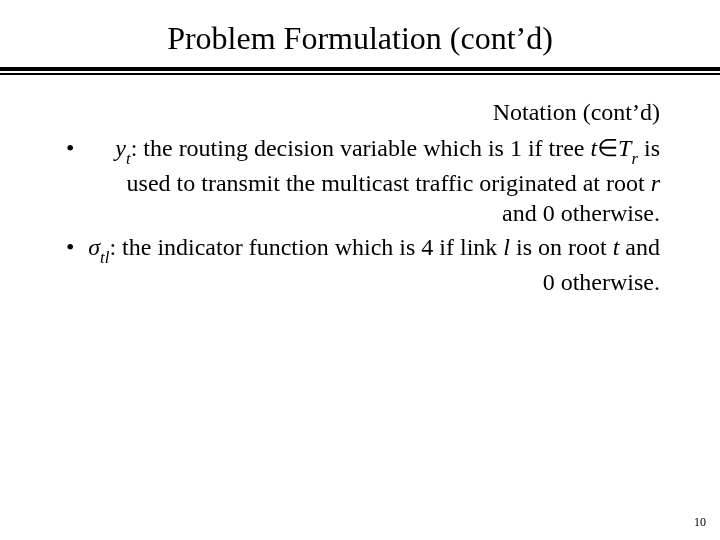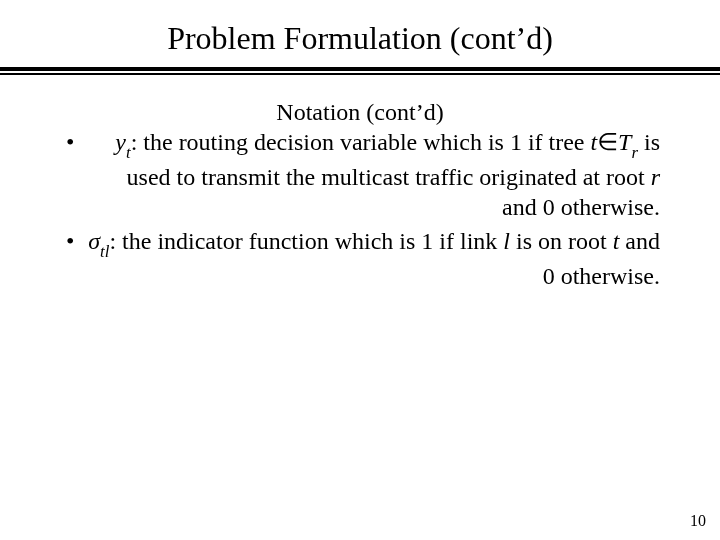--- a/index.html
+++ b/index.html
@@ -5,28 +5,28 @@
   * { margin: 0; padding: 0; box-sizing: border-box; }
   html, body { width: 720px; height: 540px; background: #fff; font-family: "Times New Roman", Times, serif; color: #000; }
   .slide { position: relative; width: 720px; height: 540px; }
   .title-wrap { text-align: center; padding-top: 20px; }
   .title { font-size: 32px; font-weight: 400; display: inline-block; }
   .rule { margin-top: 10px; }
   .rule .thick { height: 4px; background: #000; }
   .rule .gap { height: 2px; background: #fff; }
   .rule .thin { height: 2px; background: #000; }
   .body { padding: 22px 60px 0 60px; font-size: 24px; line-height: 1.25; }
-  .subhead { text-align: center; }
+  .subhead { text-align: right; margin-bottom: 6px; }
   .bullets { list-style: none; }
   .bullets li { position: relative; padding-left: 28px; margin-bottom: 4px; text-align: right; }
   .bullets li::before { content: "•"; position: absolute; left: 6px; top: 0; }
   .ital { font-style: italic; }
   .sub { font-style: italic; font-size: 0.7em; vertical-align: sub; position: relative; top: 2px; }
   .sym { font-family: "Symbol", "Times New Roman", serif; }
-  .pagenum { position: absolute; right: 14px; bottom: 10px; font-size: 16px; }
+  .pagenum { position: absolute; right: 14px; bottom: 10px; font-size: 12px; }
 </style>
 </head>
 <body>
 <div class="slide">
 
   <div class="title-wrap">
     <div class="title">Problem Formulation (cont’d)</div>
   </div>
   <div class="rule">
     <div class="thick"></div>
@@ -34,19 +34,19 @@
     <div class="thin"></div>
   </div>
 
   <div class="body">
     <div class="subhead">Notation (cont’d)</div>
     <ul class="bullets">
       <li>
         <span class="ital">y</span><span class="sub">t</span><span>: the routing decision variable which is 1 if tree </span><span class="ital">t</span><span class="sym">∈</span><span class="ital">T</span><span class="sub">r</span><span> is used to transmit the multicast traffic originated at root </span><span class="ital">r</span><span> and 0 otherwise.</span>
       </li>
       <li>
-        <span class="ital sym">σ</span><span class="sub">tl</span><span>: the indicator function which is 1 if link </span><span class="ital">l</span><span>  is on root </span><span class="ital">t</span><span> and 0 otherwise.</span>
+        <span class="ital sym">σ</span><span class="sub">tl</span><span>: the indicator function which is 4 if link </span><span class="ital">l</span><span>  is on root </span><span class="ital">t</span><span> and 0 otherwise.</span>
       </li>
     </ul>
   </div>
 
   <div class="pagenum">10</div>
 </div>
 
 </body></html>

